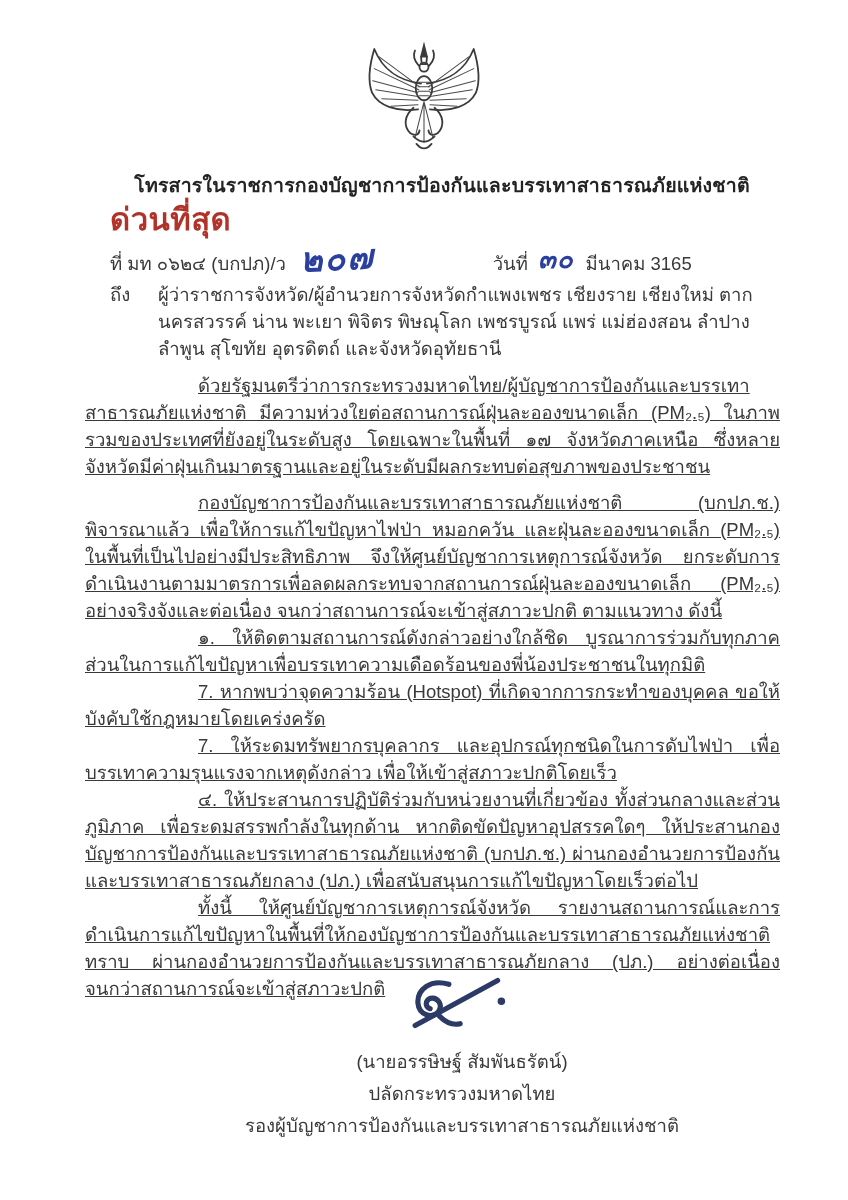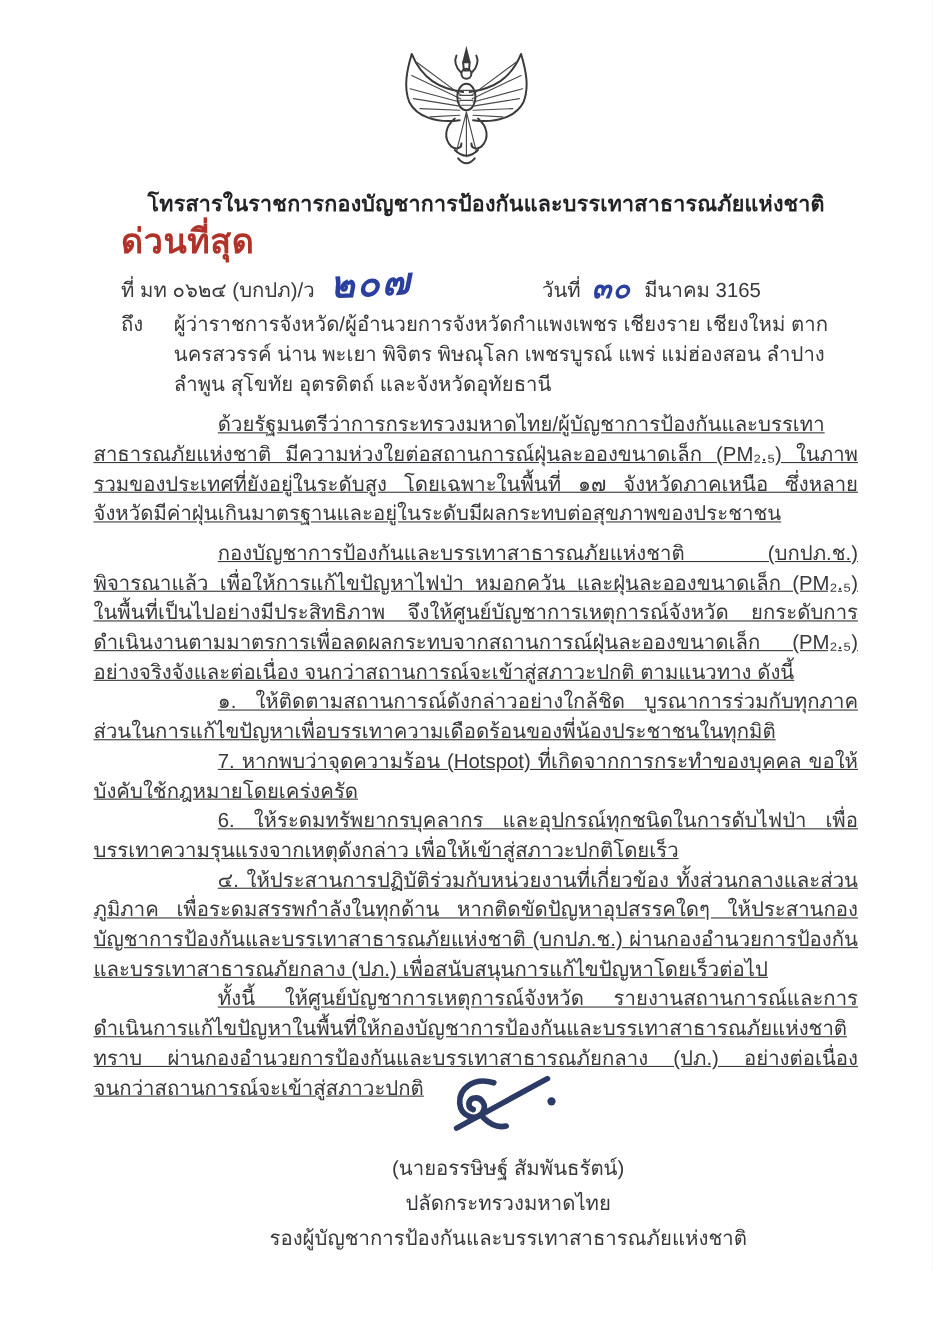--- a/index.html
+++ b/index.html
@@ -52,21 +52,21 @@
   .hand{
     font-weight:700;color:var(--ink-blue);
     font-style:italic;
   }
   .ref-number{
     font-size:34px;line-height:.9;
     margin-left:14px;
     transform:rotate(-3deg) translateY(-4px);
     letter-spacing:2px;
   }
-  .date-group{margin-left:118px;display:flex;align-items:center;white-space:nowrap;}
+  .date-group{margin-left:118px;display:flex;align-items:flex-start;white-space:nowrap;}
   .date-label{margin-right:10px;}
   .date-day{font-size:26px;line-height:.9;transform:translateY(-1px);letter-spacing:1px;}
   .date-rest{margin-left:12px;}
   
   .fields{position:absolute;top:282px;left:110px;right:72px;font-size:18.5px;line-height:1.45;}
   .field-row{display:flex;margin-bottom:7px;}
   .field-label{width:48px;flex:0 0 48px;}
   .field-value{flex:1;}
   
   .body-text{
@@ -150,21 +150,21 @@
       <span class="field-label">ถึง</span>
       <span class="field-value">ผู้ว่าราชการจังหวัด/ผู้อำนวยการจังหวัดกำแพงเพชร เชียงราย เชียงใหม่ ตาก นครสวรรค์ น่าน พะเยา พิจิตร พิษณุโลก เพชรบูรณ์ แพร่ แม่ฮ่องสอน ลำปาง ลำพูน สุโขทัย อุตรดิตถ์ และจังหวัดอุทัยธานี</span>
     </div>
   </div>
 
   <div class="body-text">
     <p>ด้วยรัฐมนตรีว่าการกระทรวงมหาดไทย/ผู้บัญชาการป้องกันและบรรเทาสาธารณภัยแห่งชาติ มีความห่วงใยต่อสถานการณ์ฝุ่นละอองขนาดเล็ก (PM₂.₅) ในภาพรวมของประเทศที่ยังอยู่ในระดับสูง โดยเฉพาะในพื้นที่ ๑๗ จังหวัดภาคเหนือ ซึ่งหลายจังหวัดมีค่าฝุ่นเกินมาตรฐานและอยู่ในระดับมีผลกระทบต่อสุขภาพของประชาชน</p>
     <p class="gap">กองบัญชาการป้องกันและบรรเทาสาธารณภัยแห่งชาติ (บกปภ.ช.) พิจารณาแล้ว เพื่อให้การแก้ไขปัญหาไฟป่า หมอกควัน และฝุ่นละอองขนาดเล็ก (PM₂.₅) ในพื้นที่เป็นไปอย่างมีประสิทธิภาพ จึงให้ศูนย์บัญชาการเหตุการณ์จังหวัด ยกระดับการดำเนินงานตามมาตรการเพื่อลดผลกระทบจากสถานการณ์ฝุ่นละอองขนาดเล็ก (PM₂.₅) อย่างจริงจังและต่อเนื่อง จนกว่าสถานการณ์จะเข้าสู่สภาวะปกติ ตามแนวทาง ดังนี้</p>
     <p>๑. ให้ติดตามสถานการณ์ดังกล่าวอย่างใกล้ชิด บูรณาการร่วมกับทุกภาคส่วนในการแก้ไขปัญหาเพื่อบรรเทาความเดือดร้อนของพี่น้องประชาชนในทุกมิติ</p>
     <p>7. หากพบว่าจุดความร้อน (Hotspot) ที่เกิดจากการกระทำของบุคคล ขอให้บังคับใช้กฎหมายโดยเคร่งครัด</p>
-    <p>6. ให้ระดมทรัพยากรบุคลากร และอุปกรณ์ทุกชนิดในการดับไฟป่า เพื่อบรรเทาความรุนแรงจากเหตุดังกล่าว เพื่อให้เข้าสู่สภาวะปกติโดยเร็ว</p>
+    <p>7. ให้ระดมทรัพยากรบุคลากร และอุปกรณ์ทุกชนิดในการดับไฟป่า เพื่อบรรเทาความรุนแรงจากเหตุดังกล่าว เพื่อให้เข้าสู่สภาวะปกติโดยเร็ว</p>
     <p>๔. ให้ประสานการปฏิบัติร่วมกับหน่วยงานที่เกี่ยวข้อง ทั้งส่วนกลางและส่วนภูมิภาค เพื่อระดมสรรพกำลังในทุกด้าน หากติดขัดปัญหาอุปสรรคใดๆ ให้ประสานกองบัญชาการป้องกันและบรรเทาสาธารณภัยแห่งชาติ (บกปภ.ช.) ผ่านกองอำนวยการป้องกันและบรรเทาสาธารณภัยกลาง (ปภ.) เพื่อสนับสนุนการแก้ไขปัญหาโดยเร็วต่อไป</p>
     <p>ทั้งนี้ ให้ศูนย์บัญชาการเหตุการณ์จังหวัด รายงานสถานการณ์และการดำเนินการแก้ไขปัญหาในพื้นที่ให้กองบัญชาการป้องกันและบรรเทาสาธารณภัยแห่งชาติทราบ ผ่านกองอำนวยการป้องกันและบรรเทาสาธารณภัยกลาง (ปภ.) อย่างต่อเนื่อง จนกว่าสถานการณ์จะเข้าสู่สภาวะปกติ</p>
   </div>
 
   <div class="sig-block">
     <div class="sig-mark">
       <svg viewBox="0 0 160 70" aria-hidden="true">
         <g stroke="currentColor" fill="none" stroke-width="5.5" stroke-linecap="round" stroke-linejoin="round">
 
           <path d="M66,14 C46,8 32,20 33,34 C34,46 48,52 55,43 C60,36 54,27 46,29 C41,31 40,38 46,40"></path>

